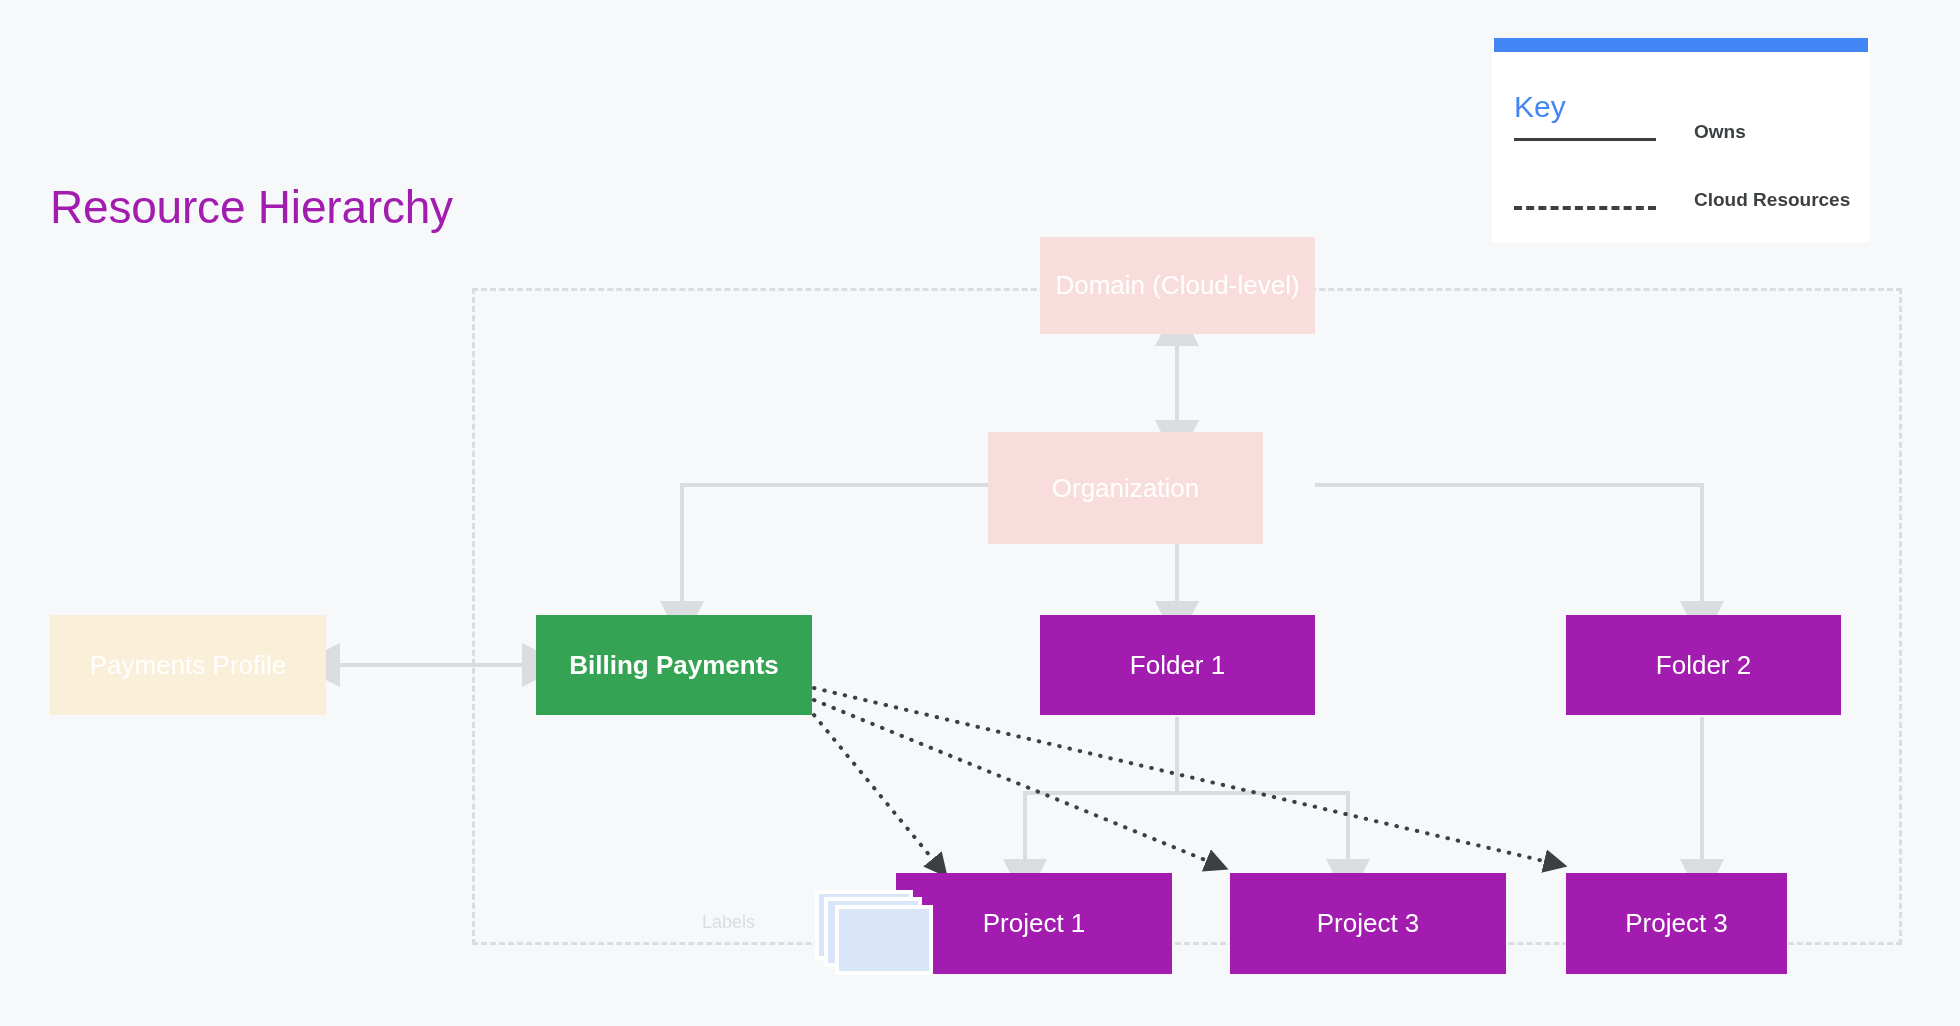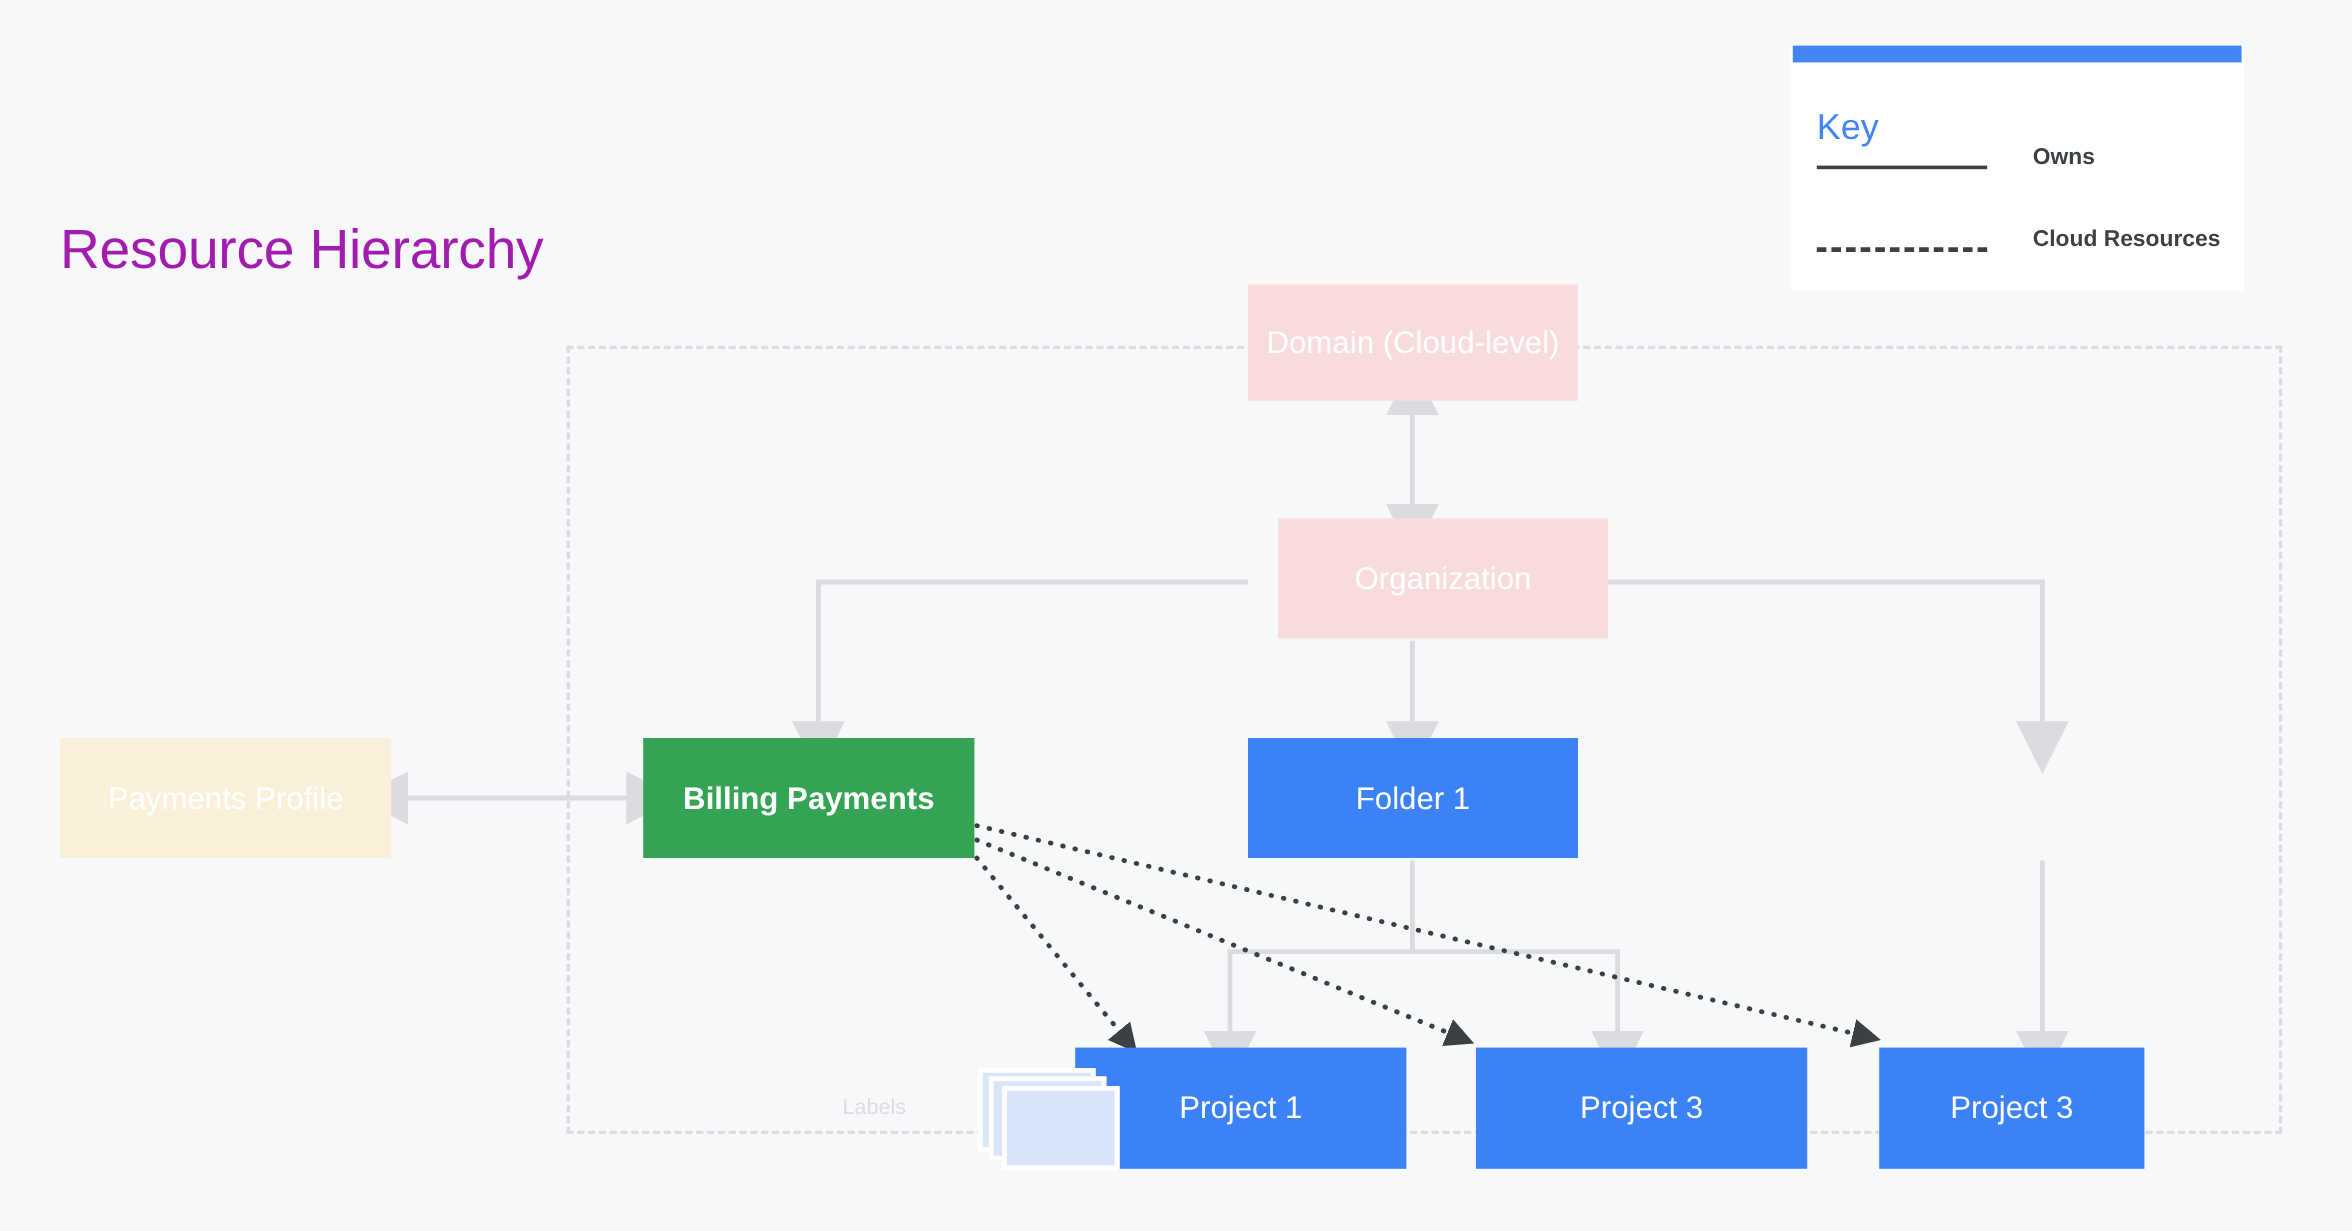--- a/index.html
+++ b/index.html
@@ -110,26 +110,26 @@
     box-sizing: border-box;
     display: flex;
     align-items: center;
     justify-content: center;
     font-size: 26px;
     color: #FFFFFF;
     font-weight: 400;
     white-space: nowrap;
   }
   .node.pink  { background: #F9DCDC; }
-  .node.blue  { background: #3b82f6; }
+  .node.blue  { background: #a21caf; }
   .node.green { background: #34A353; font-weight: 700; }
   .node.cream { background: #FAEFD8; }
 
   #node-domain       { left: 1040px; top: 237px;  width: 275px; height: 97px; }
-  #node-organization { left: 1065px; top: 432px;  width: 275px; height: 100px; }
+  #node-organization { left: 988px; top: 432px;  width: 275px; height: 112px; }
   #node-billing      { left: 536px;  top: 615px;  width: 276px; height: 100px; }
   #node-payments     { left: 50px;   top: 615px;  width: 276px; height: 100px; }
   #node-folder-1     { left: 1040px; top: 615px;  width: 275px; height: 100px; }
   #node-folder-2     { left: 1566px; top: 615px;  width: 275px; height: 100px; }
   #node-project-1    { left: 896px;  top: 873px;  width: 276px; height: 101px; }
   #node-project-2    { left: 1230px; top: 873px;  width: 276px; height: 101px; }
   #node-project-3    { left: 1566px; top: 873px;  width: 221px; height: 101px; }
 
   
   #labels-text {
@@ -236,20 +236,21 @@
   <div class="node pink" id="node-domain">Domain (Cloud-level)</div>
 
   <div class="node pink" id="node-organization">Organization</div>
 
   <div class="node cream" id="node-payments">Payments Profile</div>
 
   <div class="node green" id="node-billing">Billing Payments</div>
 
   <div class="node blue" id="node-folder-1">Folder 1</div>
 
+  <div class="node blue" id="node-folder-2">Folder 2</div>
 
   <div class="node blue" id="node-project-1">Project 1</div>
 
   <div class="node blue" id="node-project-2">Project 3</div>
 
   <div class="node blue" id="node-project-3">Project 3</div>
 
   <div id="labels-text">Labels</div>
   <div id="label-stack">
     <div class="label-card" id="label-card-0"></div>

